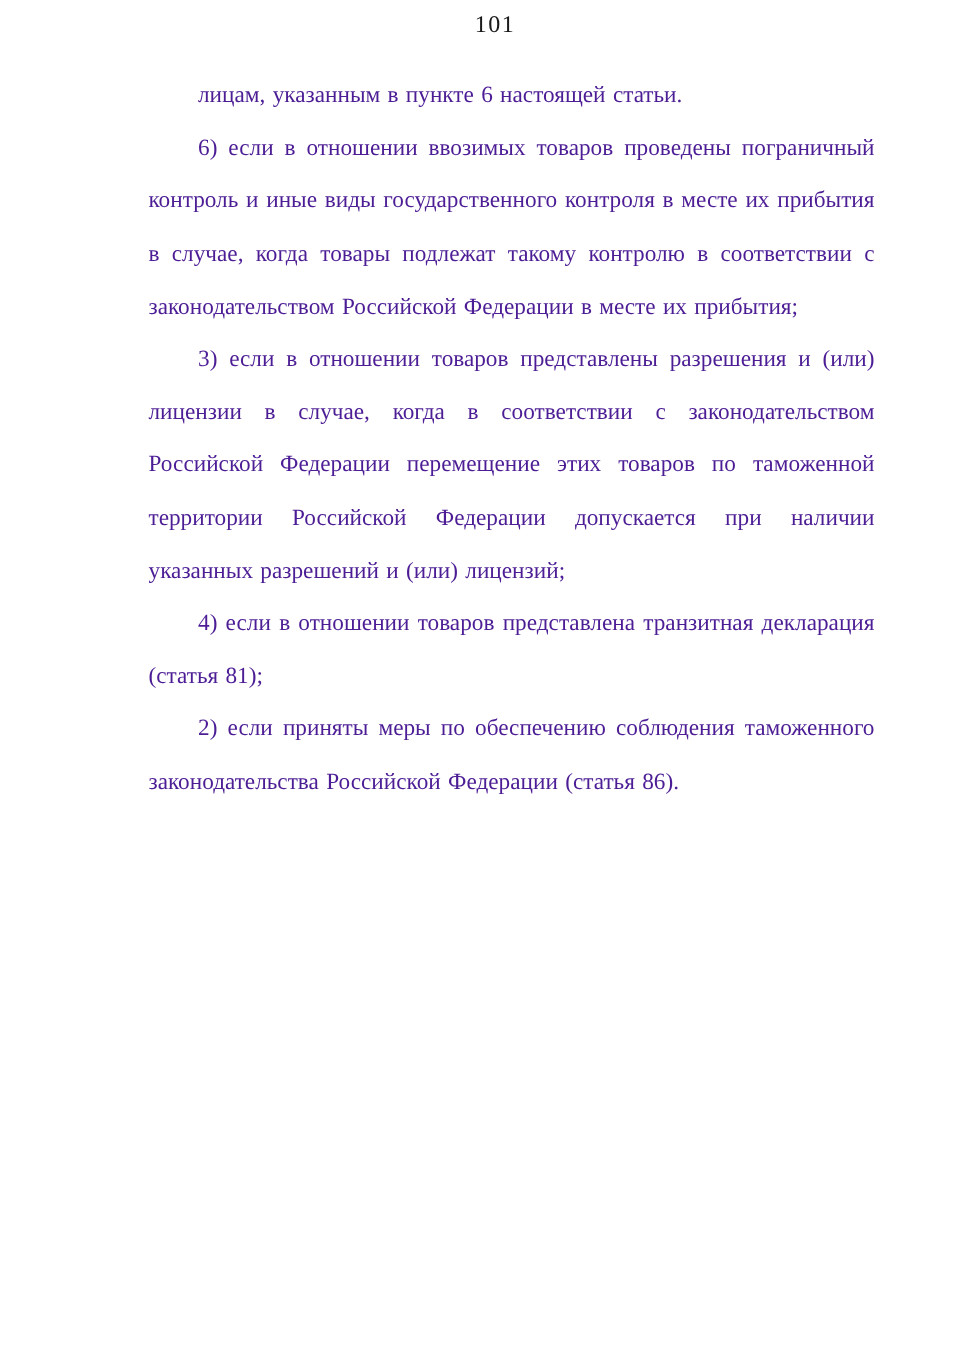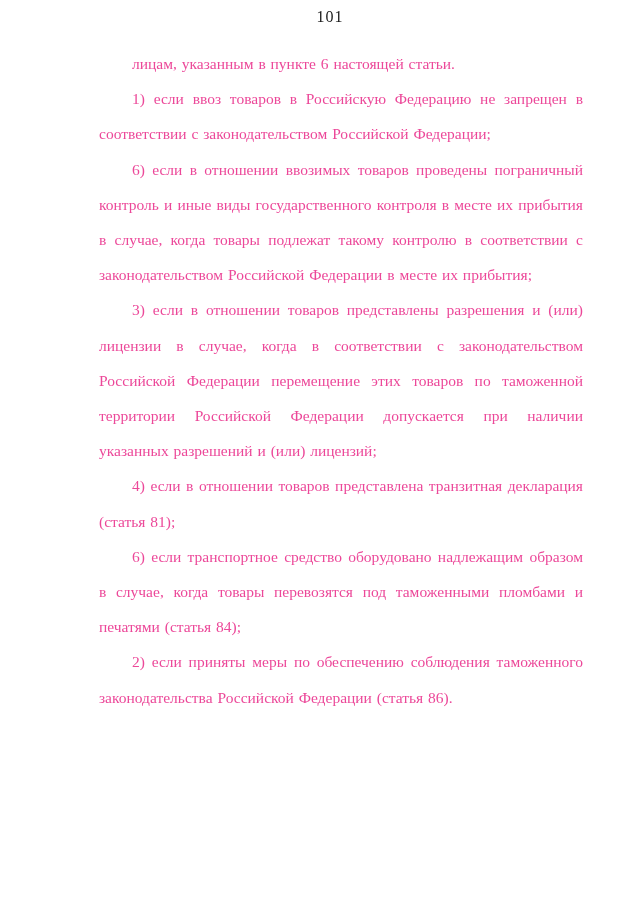--- a/index.html
+++ b/index.html
@@ -32,30 +32,28 @@
     left: 99px;
     width: 484px;
   }
   .body-text p {
     margin: 0;
     font-size: 15.5px;
     line-height: 35.2px;
     text-align: justify;
     text-indent: 33px;
     word-spacing: 1px;
-    color: #ec4899;
+    color: #4c1d95;
   }
 </style>
 </head>
 <body>
 
 <div class="page">
   <div class="page-number">101</div>
   <div class="body-text" id="body-text">
       <p>лицам, указанным в пункте 6 настоящей статьи.</p>
-      <p>1) если ввоз товаров в Российскую Федерацию не запрещен в соответствии с законодательством Российской Федерации;</p>
       <p>6) если в отношении ввозимых товаров проведены пограничный контроль и иные виды государственного контроля в месте их прибытия в случае, когда товары подлежат такому контролю в соответствии с законодательством Российской Федерации в месте их прибытия;</p>
       <p>3) если в отношении товаров представлены разрешения и (или) лицензии в случае, когда в соответствии с законодательством Российской Федерации перемещение этих товаров по таможенной территории Российской Федерации допускается при наличии указанных разрешений и (или) лицензий;</p>
       <p>4) если в отношении товаров представлена транзитная декларация (статья 81);</p>
-      <p>6) если транспортное средство оборудовано надлежащим образом в случае, когда товары перевозятся под таможенными пломбами и печатями (статья 84);</p>
       <p>2) если приняты меры по обеспечению соблюдения таможенного законодательства Российской Федерации (статья 86).</p>
     </div>
 </div>
 
 </body></html>

